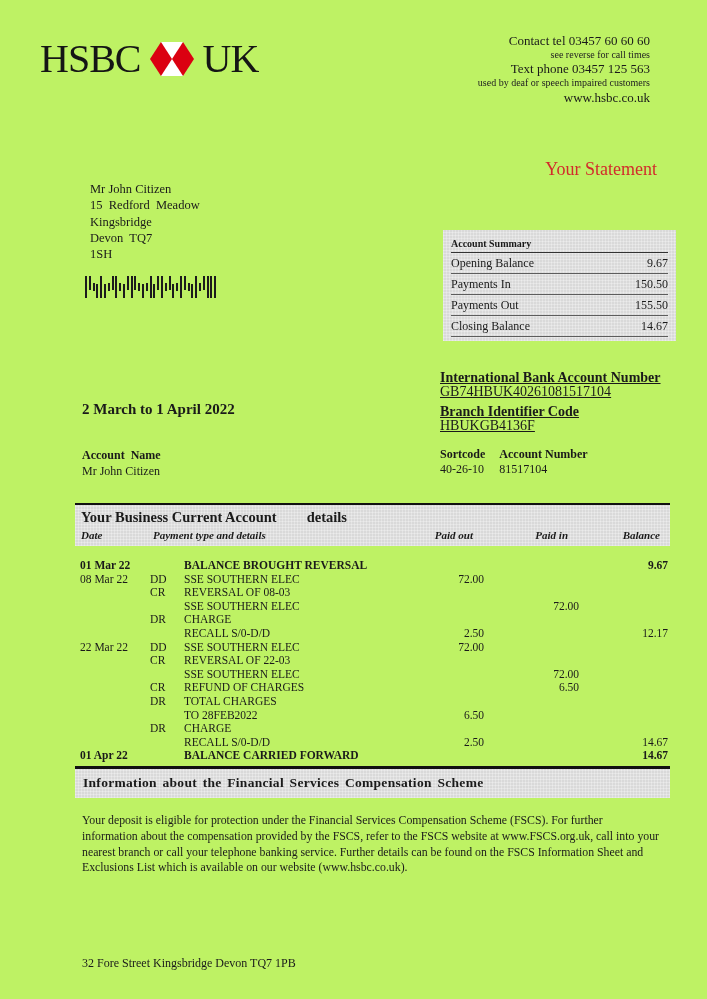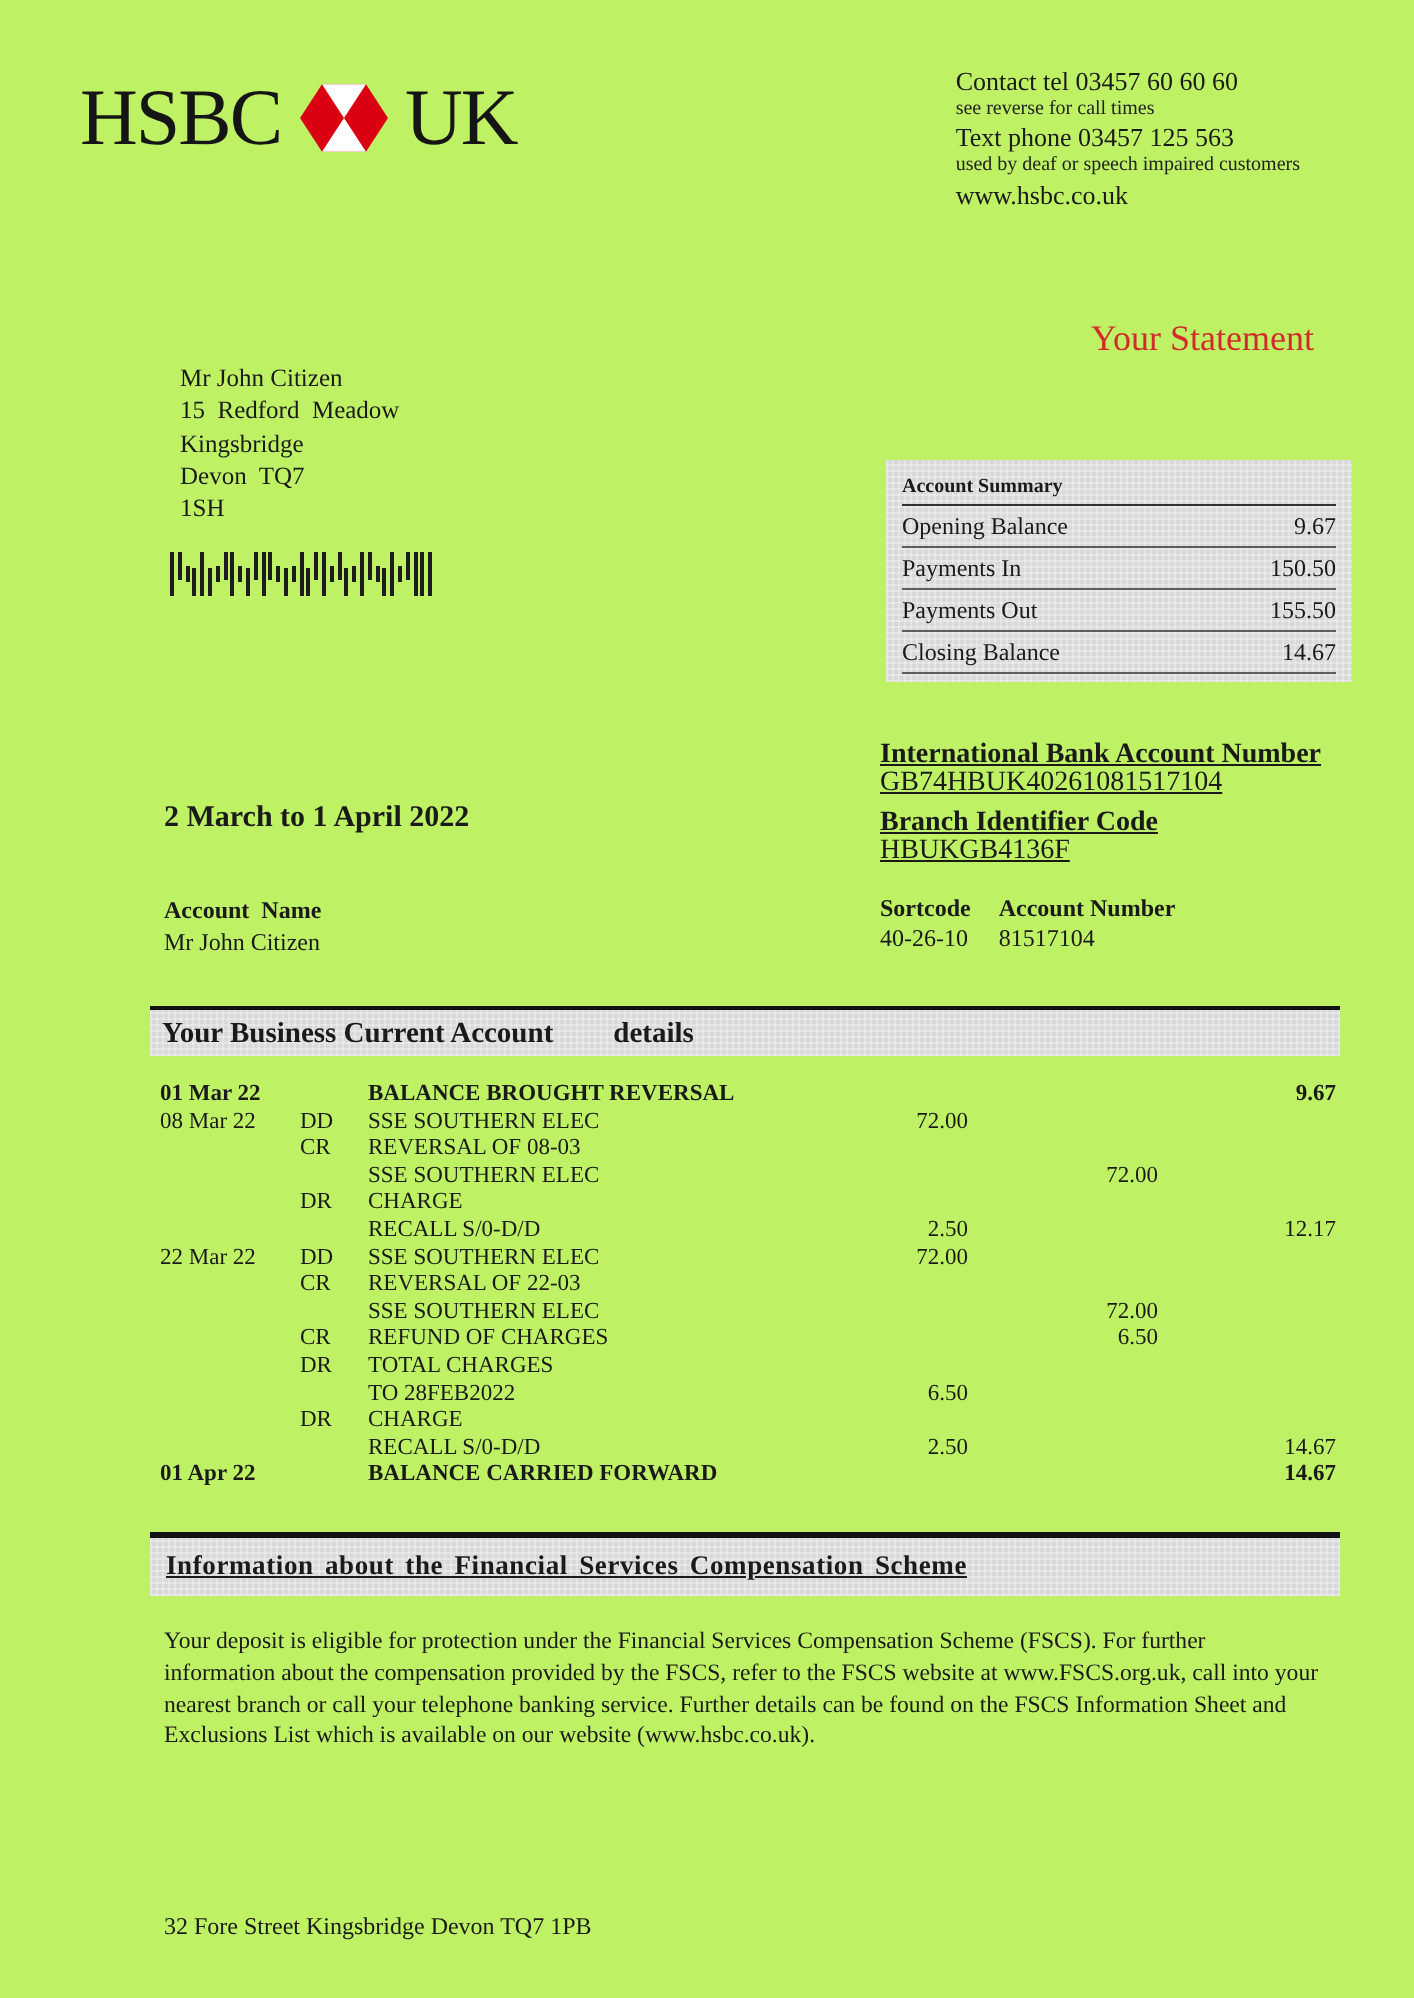--- a/index.html
+++ b/index.html
@@ -5,21 +5,21 @@
   html,body { margin:0; padding:0; background:#fff; }
   .page {
     position:relative; width:707px; height:999px; background:#bef264;
     font-family:"Liberation Serif", serif; color:#1a1a1a; overflow:hidden;
     border-right:1px solid #d0d0d0; border-bottom:1px solid #e6e6e6;
   }
   
   .logo { position:absolute; left:40px; top:36px; display:flex; align-items:center; }
   .logo .brand-text { font-size:40px; letter-spacing:-1px; line-height:46px; color:#151515; }
   .logo .hexagon { margin:0 9px; display:block; }
-  .contact { position:absolute; right:57px; top:33px; text-align:left; line-height:15px; }
+  .contact { position:absolute; right:57px; top:33px; text-align:right; line-height:15px; }
   .contact .big { font-size:13px; line-height:16px; }
   .contact .small { font-size:10px; line-height:12px; color:#222; }
   .contact .web { font-size:13px; line-height:17px; }
   
   .stmt-title { position:absolute; right:50px; top:159px; font-size:18px; color:var(--heading-red); }
   .address { position:absolute; left:90px; top:181px; font-size:12.5px; line-height:16.3px; }
   .address-line { white-space:pre; }
   
   .barcode { position:absolute; left:85px; top:276px; height:22px; display:flex; align-items:flex-start; }
   .barcode span { display:block; width:2px; margin-right:1.8px; background:#1c1c1c; }
@@ -56,21 +56,21 @@
   .txn-title { font-size:14.5px; font-weight:bold; }
   .txn-title .suffix { margin-left:30px; }
   .txn-colhead { display:grid; grid-template-columns:72px 1fr 100px 95px 92px; font-size:11px; font-weight:bold; font-style:italic; padding:3px 2px 3px 0; }
   .txn-colhead .r { text-align:right; }
   .txn-body { padding:13px 2px 0 5px; }
   .txn-row { display:grid; grid-template-columns:70px 34px 200px 100px 95px 89px; font-size:11.5px; line-height:13.6px; }
   .txn-row .c-out, .txn-row .c-in, .txn-row .c-balance { text-align:right; }
   .txn-row.bold { font-weight:bold; }
   
   .fscs { position:absolute; left:75px; top:766px; width:595px; }
-  .fscs-band { border-top:3px solid #111; padding:6px 26px 7px 8px;text-decoration:underline; }
+  .fscs-band { border-top:3px solid #111; padding:6px 26px 7px 8px; }
   .fscs-title { font-size:13.5px; font-weight:bold; letter-spacing:.3px; word-spacing:2px; }
   .fscs-body { position:absolute; left:7px; top:47px; width:578px; font-size:11.8px; line-height:15.8px; }
   
   .footer { position:absolute; left:82px; top:956px; font-size:12px; }
 </style>
 </head>
 <body>
 
 <div class="page">
 
@@ -185,20 +185,27 @@
       <div class="lbl">Account Number</div>
       <div>81517104</div>
     </div>
   </div>
 
   <div class="txn">
     <div class="txn-head band">
       <div class="txn-title">
         <span>Your Business Current Account</span><span class="suffix">details</span>
       </div>
+      <div class="txn-colhead">
+        <div>Date</div>
+        <div>Payment type and details</div>
+        <div class="r">Paid out</div>
+        <div class="r">Paid in</div>
+        <div class="r">Balance</div>
+      </div>
     </div>
     <div class="txn-body">
         <div class="txn-row bold">
           <div class="c-date">01 Mar 22</div>
           <div class="c-type"></div>
           <div class="c-details">BALANCE BROUGHT REVERSAL</div>
           <div class="c-out"></div>
           <div class="c-in"></div>
           <div class="c-balance">9.67</div>
         </div>

